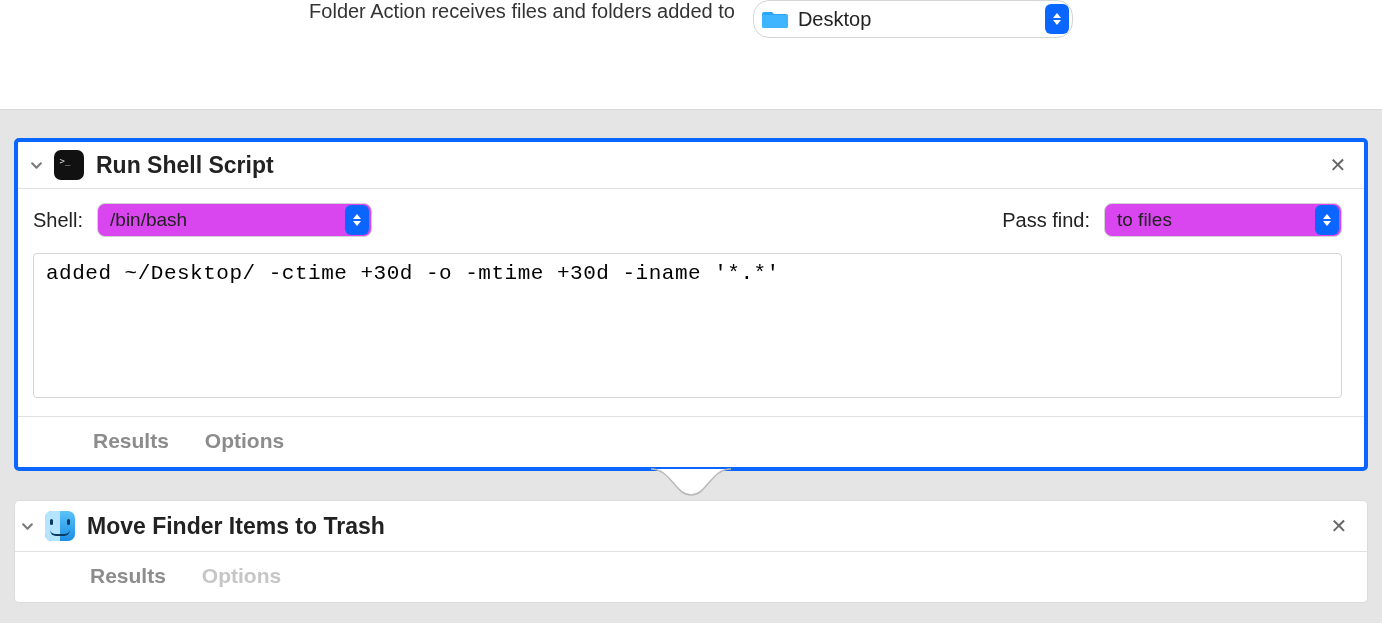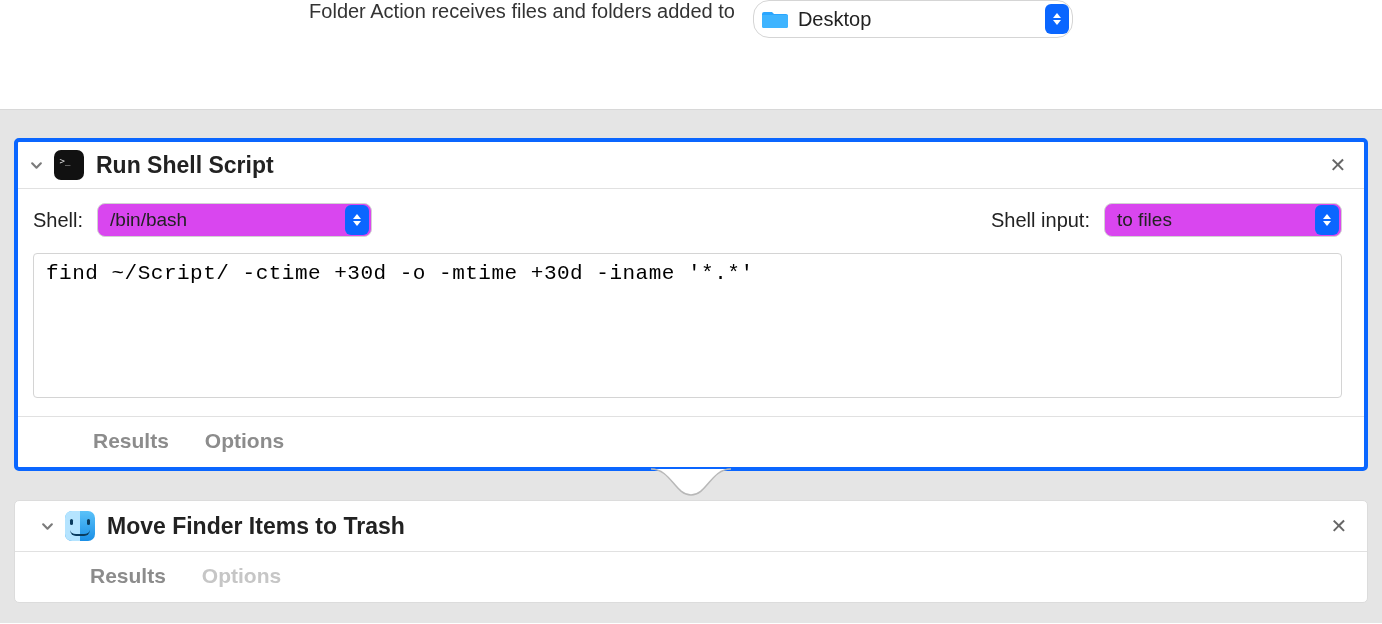--- a/index.html
+++ b/index.html
@@ -78,21 +78,21 @@
     border-radius: 5px;
     position: relative;
     padding: 0;
   }
   .action.selected {
     border: 4px solid #0a66ff;
   }
   .action-header {
     display: flex;
     align-items: center;
-    padding: 10px 16px 10px 22px;
+    padding: 10px 16px 10px 2px;
   }
   .action.selected .action-header { padding: 8px 14px 8px 8px; }
 
   .chevron {
     width: 20px;
     color: #777;
     display: inline-flex;
     align-items: center;
     justify-content: center;
     cursor: default;
@@ -242,32 +242,32 @@
           <span class="control-label">Shell:</span>
           <div class="small-select" style="min-width:275px">
             <span class="sel-text">/bin/bash</span>
             <span class="select-stepper">
               <span class="tri up"></span>
                 <span class="tri down"></span>
             </span>
           </div>
         </div>
         <div class="rhs">
-          <span class="control-label">Shell input:</span>
+          <span class="control-label">Pass find:</span>
           <div class="small-select" style="min-width:238px">
             <span class="sel-text">to files</span>
             <span class="select-stepper">
               <span class="tri up"></span>
                 <span class="tri down"></span>
             </span>
           </div>
         </div>
       </div>
 
-      <div class="script-box">find ~/Script/ -ctime +30d -o -mtime +30d -iname '*.*'</div>
+      <div class="script-box">added ~/Desktop/ -ctime +30d -o -mtime +30d -iname '*.*'</div>
       <div style="height:14px"></div>
     </div>
 
     <div class="action-footer">
       <span class="footer-item">Results</span>
       <span class="footer-item">Options</span>
     </div>
   </div>
 
   <div class="connector">

